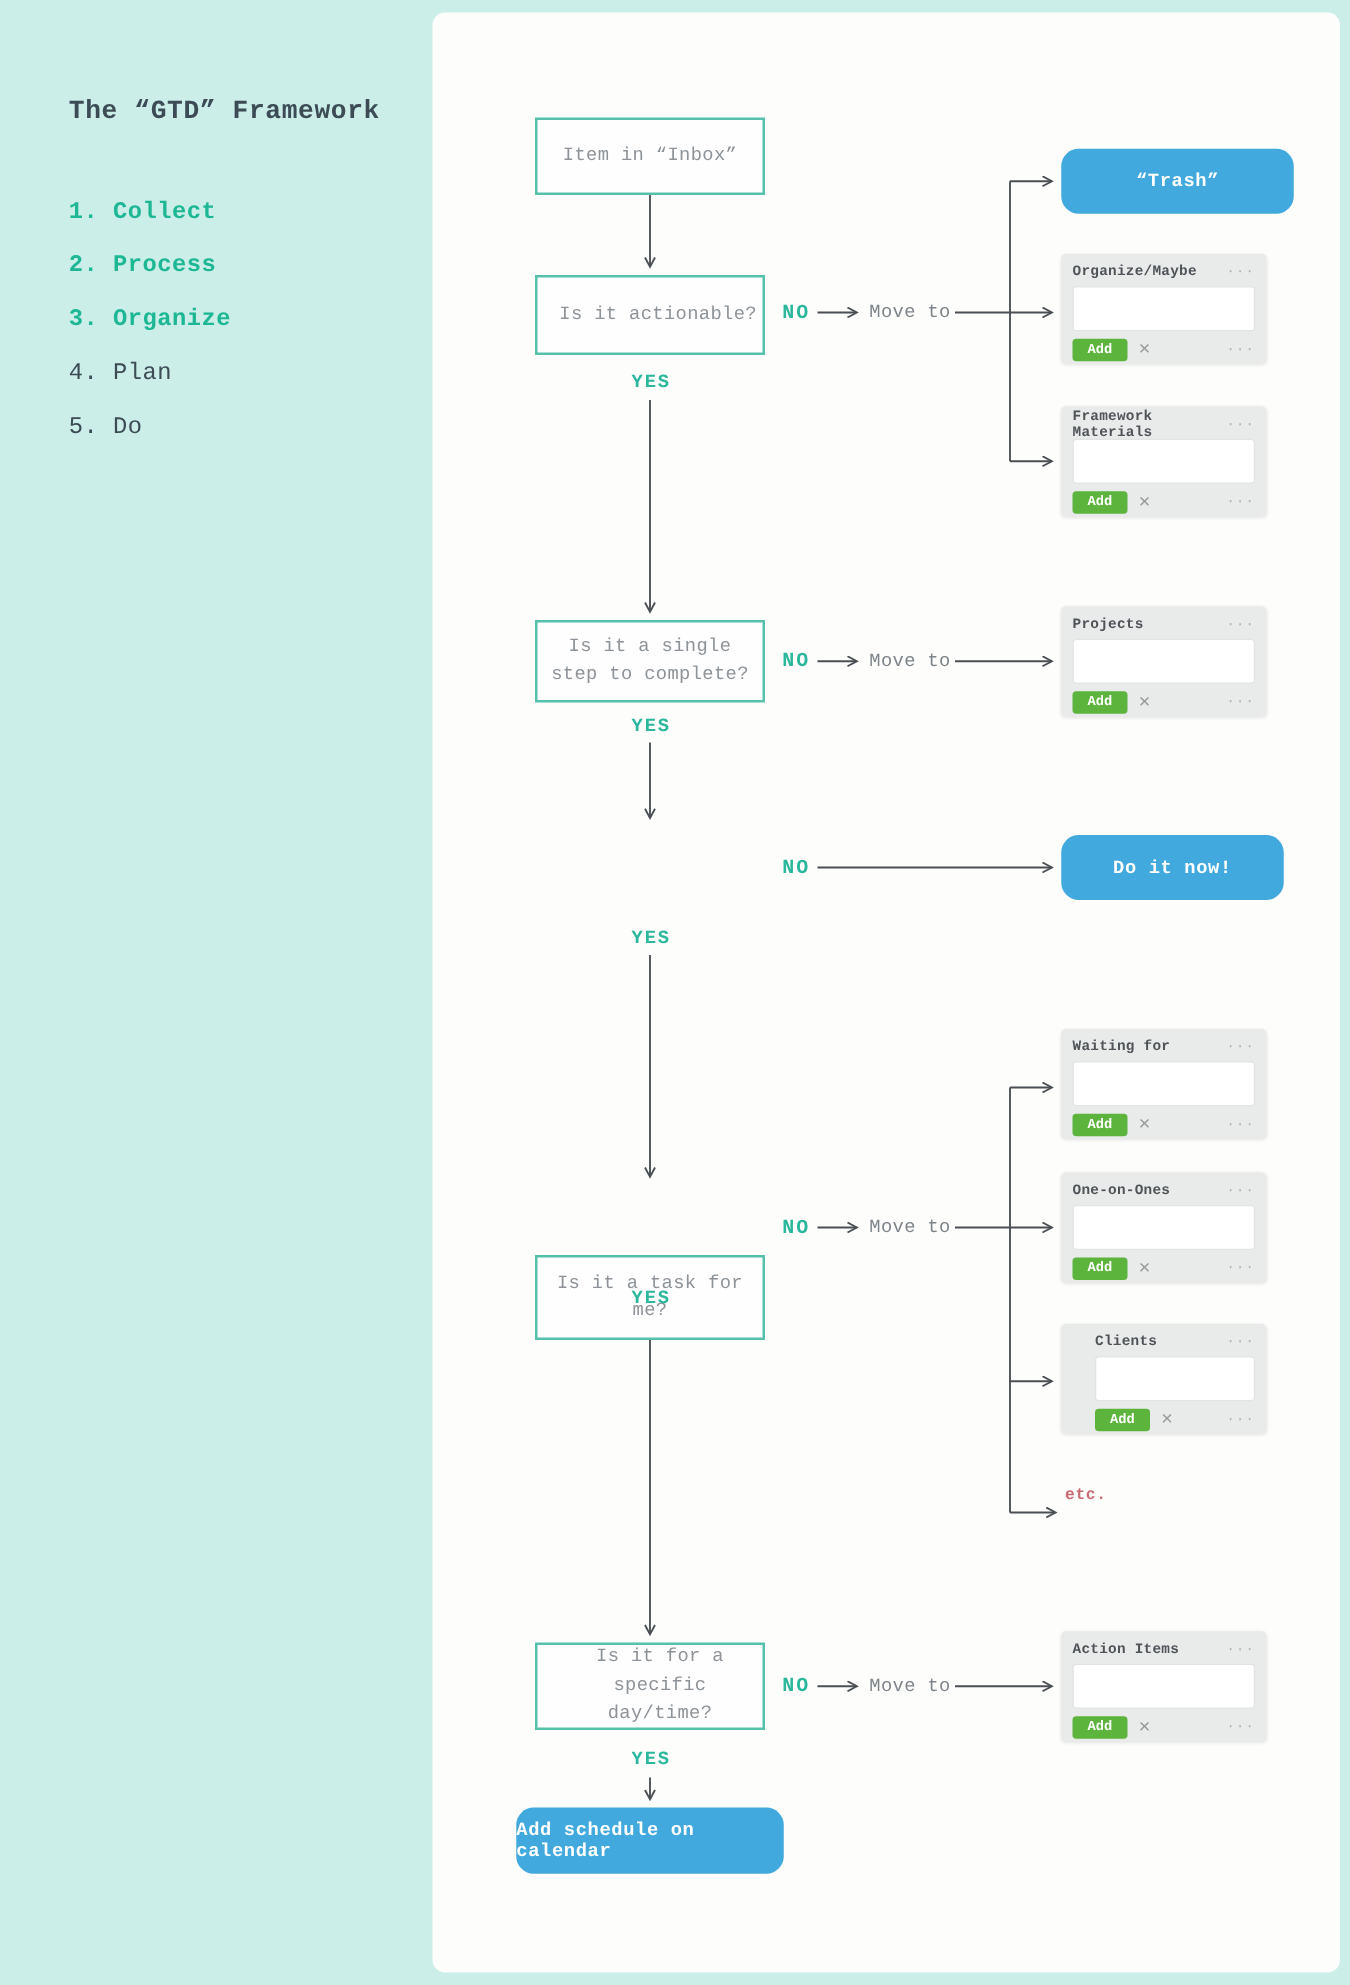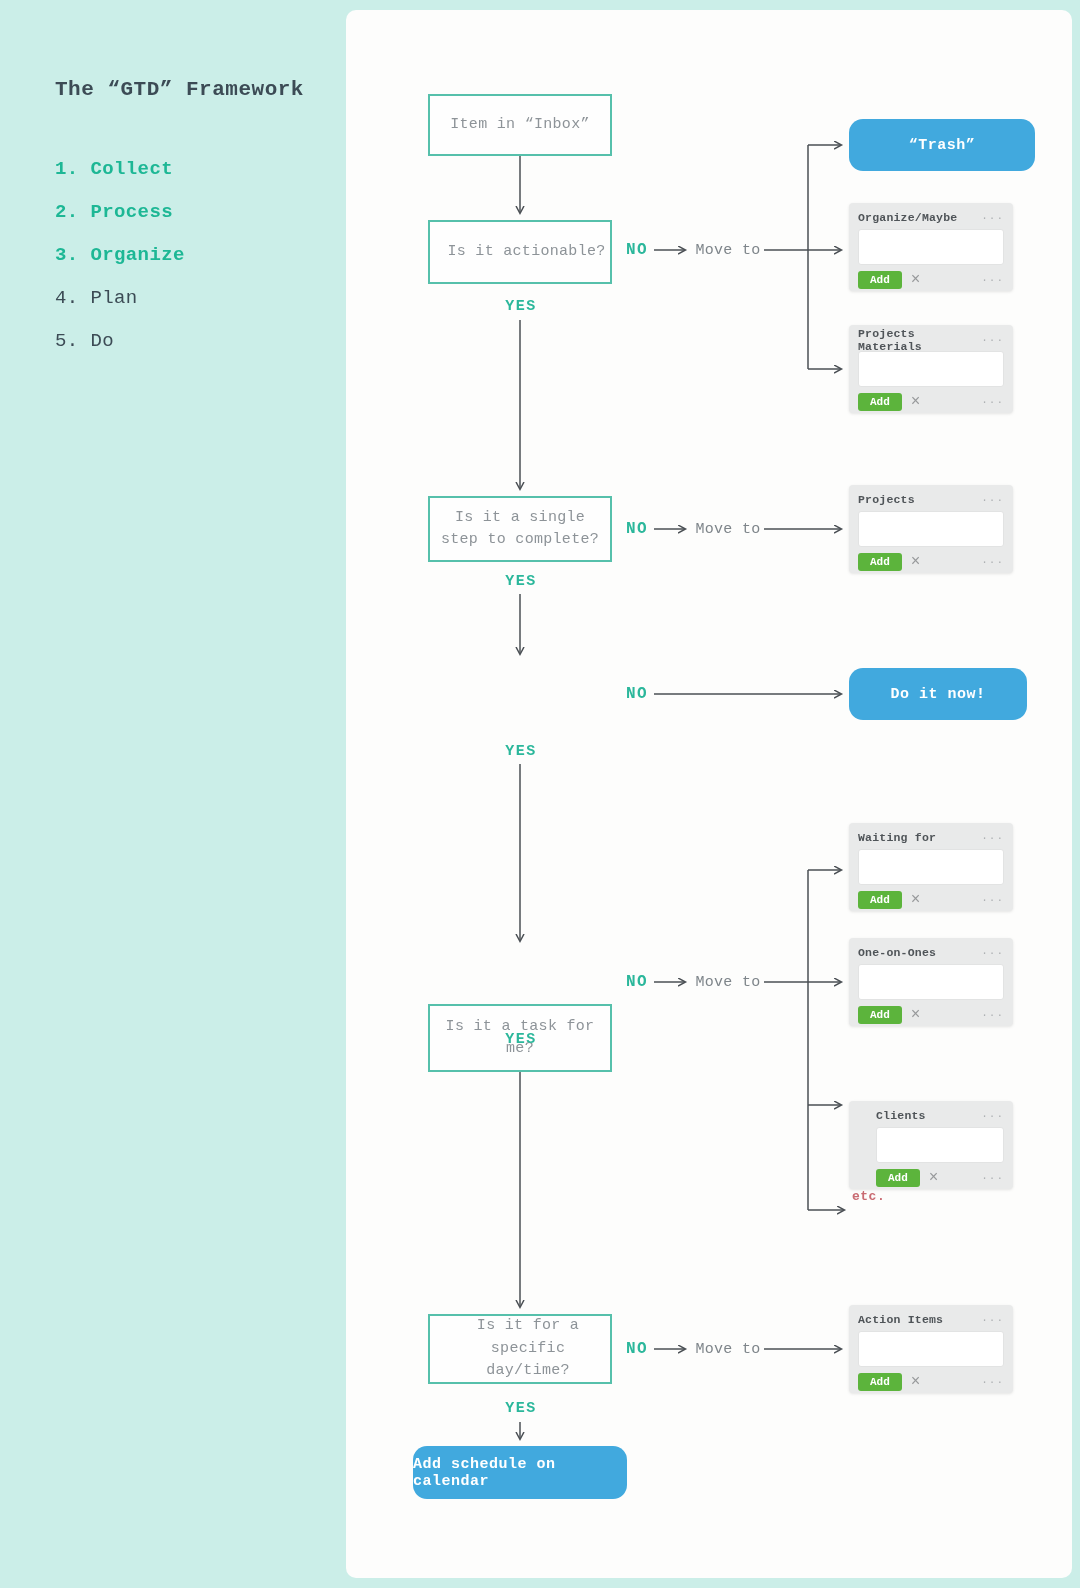--- a/index.html
+++ b/index.html
@@ -82,21 +82,21 @@
   .card {
     position: absolute; left: 849px; width: 164px; height: 88px;
     background: #e9eaea; border-radius: 4px; padding: 7px 9px 6px;
     box-shadow: 0 1px 3px rgba(0,0,0,.10);
   }
   .c1 { top: 203px; }
   .c2 { top: 325px; }
   .c3 { top: 485px; }
   .c4 { top: 823px; }
   .c5 { top: 938px; }
-  .c6 { top: 1101px; padding-left: 27px; }
+  .c6 { top: 1059px; padding-left: 27px; }
   .c7 { top: 1305px; }
   .card-head { display: flex; justify-content: space-between; align-items: center; height: 15px; }
   .card-title { font-size: 11.5px; font-weight: bold; color: #4f5458; letter-spacing: .2px; }
   .card-menu { font-size: 11px; color: #aeb1b3; letter-spacing: 1px; cursor: pointer; }
   .card-input {
     margin-top: 4px; height: 36px; background: #fff; border-radius: 3px;
     border: 1px solid #e2e3e3; cursor: text;
   }
   .card-foot { margin-top: 5px; display: flex; align-items: center; height: 19px; }
   .card-add {
@@ -190,21 +190,21 @@
     <div class="card-input"></div>
     <div class="card-foot">
       <span class="card-add">Add</span>
       <span class="card-x">×</span>
       <span class="card-foot-menu">···</span>
     </div>
   </div>
 
   <div class="card c2">
     <div class="card-head">
-      <span class="card-title">Projects Materials</span>
+      <span class="card-title">Framework Materials</span>
       <span class="card-menu">···</span>
     </div>
     <div class="card-input"></div>
     <div class="card-foot">
       <span class="card-add">Add</span>
       <span class="card-x">×</span>
       <span class="card-foot-menu">···</span>
     </div>
   </div>
 

